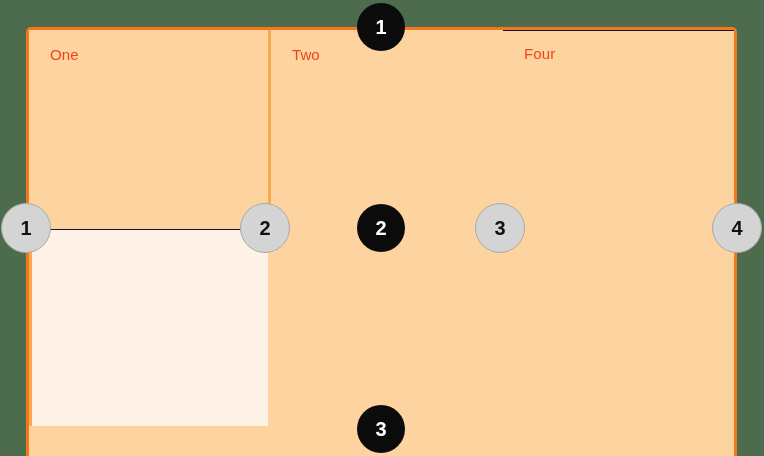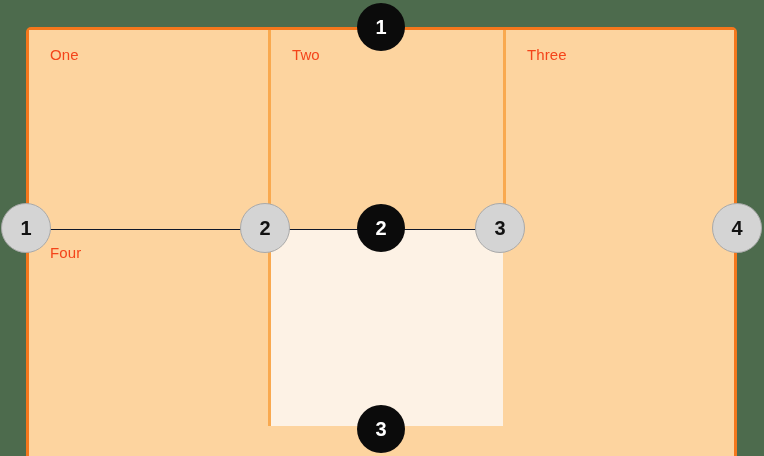--- a/index.html
+++ b/index.html
@@ -109,23 +109,20 @@
   <div id="grid-box">
 
     <div class="cell col-1 row-1">
       <span class="cell-label">One</span>
     </div>
 
     <div class="cell col-2 row-1">
       <span class="cell-label">Two</span>
     </div>
 
-    <div class="cell col-3 row-1">
-      <span class="cell-label">Three</span>
-    </div>
 
     <div class="cell col-1 row-2">
       <span class="cell-label">Four</span>
     </div>
 
 
     <div class="cell col-3 row-2 faded">
       <span class="cell-label"></span>
     </div>
 

